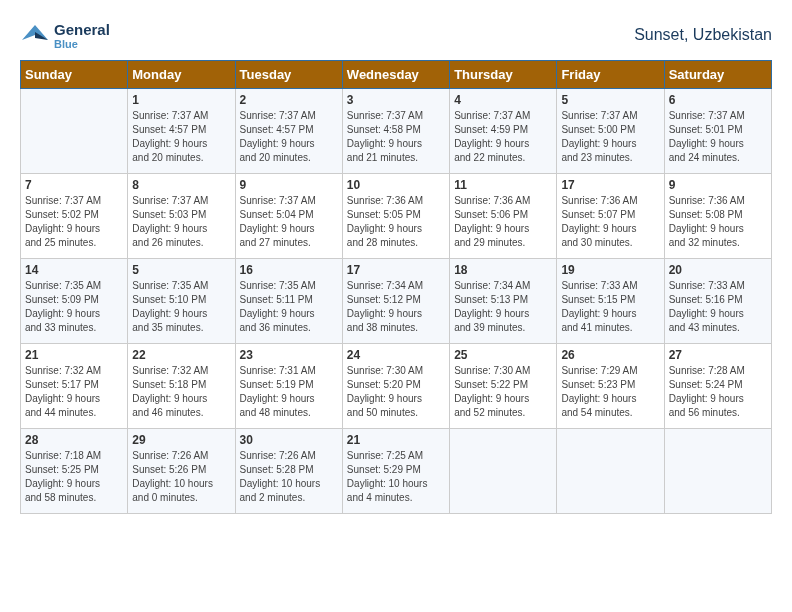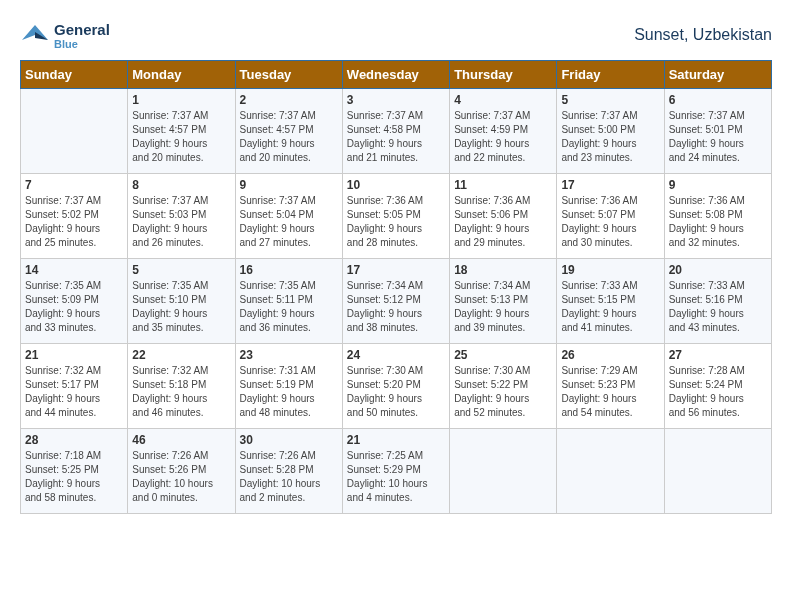--- a/index.html
+++ b/index.html
@@ -309,21 +309,21 @@
       </tr>
       <tr>
         <td>
           <span class="day-num">28</span>
           <div class="cell-content" style="white-space: pre-line;">Sunrise: 7:18 AM
 Sunset: 5:25 PM
 Daylight: 9 hours
 and 58 minutes.</div>
         </td>
         <td>
-          <span class="day-num">46</span>
+          <span class="day-num">29</span>
           <div class="cell-content" style="white-space: pre-line;">Sunrise: 7:26 AM
 Sunset: 5:26 PM
 Daylight: 10 hours
 and 0 minutes.</div>
         </td>
         <td>
           <span class="day-num">30</span>
           <div class="cell-content" style="white-space: pre-line;">Sunrise: 7:26 AM
 Sunset: 5:28 PM
 Daylight: 10 hours

